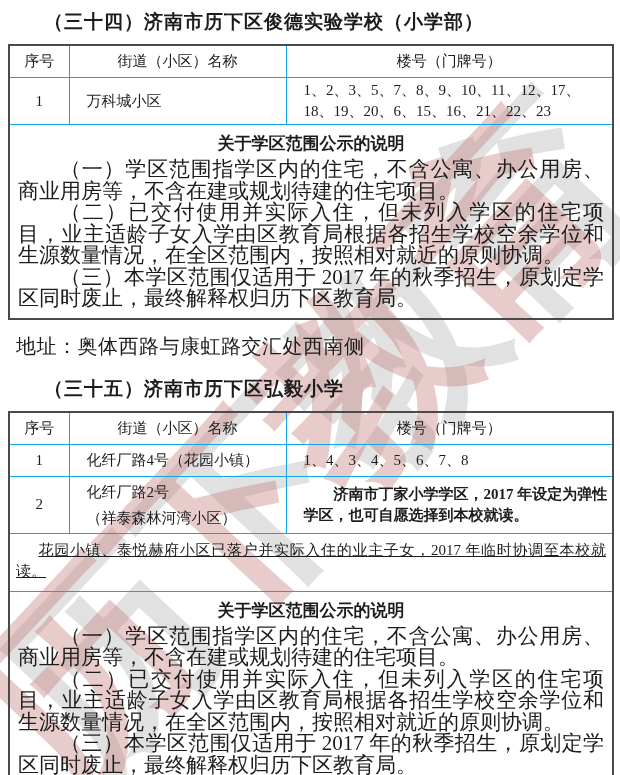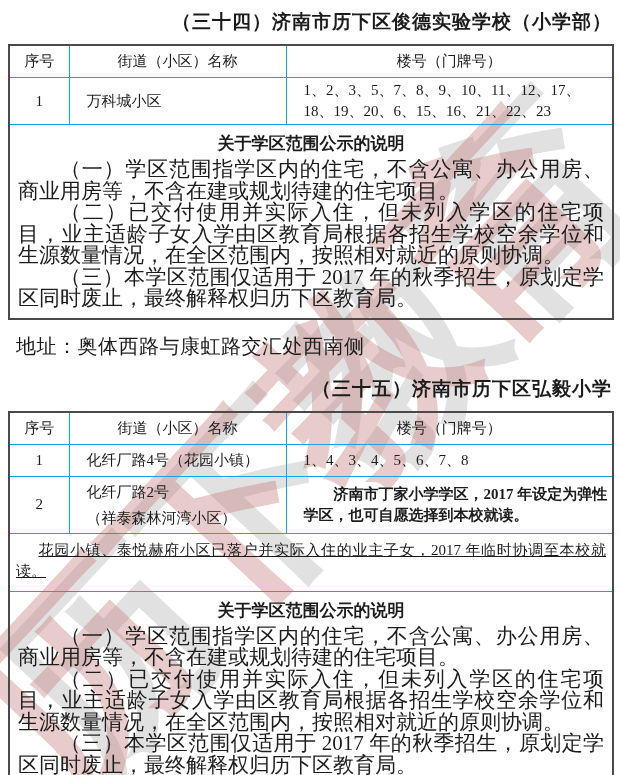--- a/index.html
+++ b/index.html
@@ -34,21 +34,20 @@
 
   .content { position: relative; z-index: 1; }
 
   
   .sec-title {
     font-size: 19px;
     font-weight: bold;
     letter-spacing: 1px;
     margin: 3px 0 9px 0;
     padding-left: 36px;
-    text-align: right;
   }
   .sec-title.second { margin-top: 16px; }
 
   
   table {
     border-collapse: collapse;
     width: 604px;
     table-layout: fixed;
     background: transparent;
     border: 2px solid #4a4a4a;

